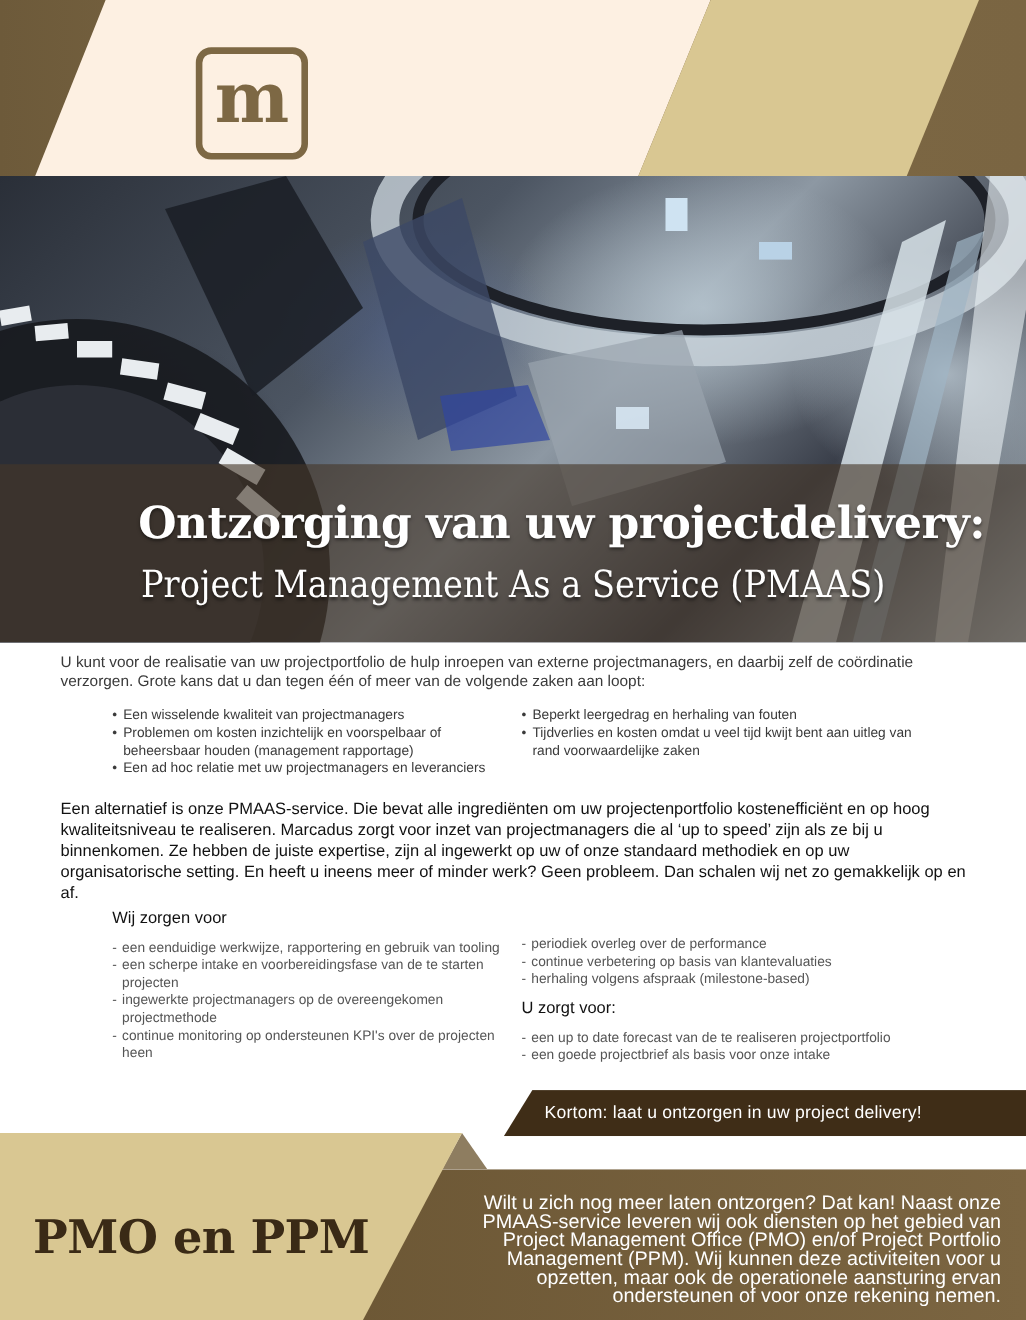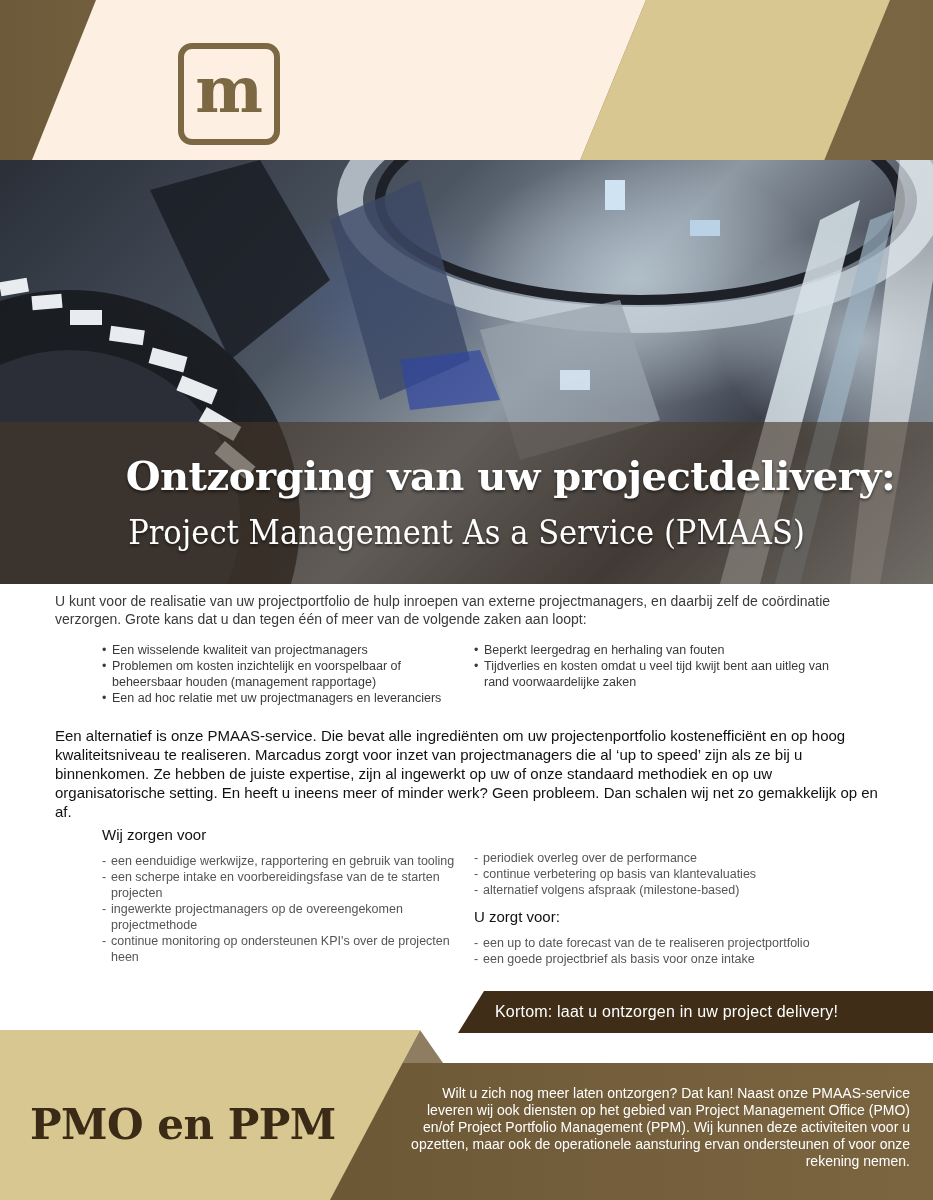--- a/index.html
+++ b/index.html
@@ -53,21 +53,21 @@
   
   .kortom { position: absolute; left: 458px; top: 991px; width: 475px; height: 42px; background: #3f2d17; clip-path: polygon(26px 0, 475px 0, 475px 42px, 0 42px); }
   .kortom-text { position: absolute; left: 495px; top: 1003px; font-size: 16px; color: #ffffff; letter-spacing: 0.2px; }
 
   
   .footer { position: absolute; left: 0; top: 1030px; width: 933px; height: 170px; overflow: hidden; }
   .footer .tan-wide { position: absolute; left: 0; top: 0; width: 933px; height: 170px; background: #d9c792; clip-path: polygon(0 0, 420px 0, 330px 170px, 0 170px); }
   .footer .brown-wide { position: absolute; left: 0; top: 0; width: 933px; height: 170px; background: linear-gradient(90deg, #4e3d24 0%, #6b5634 25%, #7b6541 100%); clip-path: polygon(402px 33px, 933px 33px, 933px 170px, 322px 170px); }
   .footer .shade-wide { position: absolute; left: 0; top: 0; width: 933px; height: 170px; background: #8e7d60; clip-path: polygon(420px 0, 443px 33px, 402px 33px); }
   .pmo-title { position: absolute; left: 30px; top: 1100px; font-family: "DejaVu Serif", serif; font-weight: bold; font-size: 42px; color: #3a2a16; letter-spacing: -0.5px; }
-  .pmo-text { position: absolute; left: 395px; top: 1085px; width: 515px; text-align: right; font-size: 14px; line-height: 17px; color: #ffffff; }
+  .pmo-text { position: absolute; left: 395px; top: 1085px; width: 515px; text-align: right; font-size: 18px; line-height: 17px; color: #ffffff; }
 </style>
 </head>
 <body>
 
 <div class="header">
   <div class="band-cream"></div>
   <div class="band-tan"></div>
   <div class="logo">
     <div class="logo-mark">
       <span>m</span>
@@ -128,21 +128,21 @@
 <div class="wij-head">Wij zorgen voor</div>
 <ul class="dash-list wij">
   <li>een eenduidige werkwijze, rapportering en gebruik van tooling</li>
   <li>een scherpe intake en voorbereidingsfase van de te starten projecten</li>
   <li>ingewerkte projectmanagers op de overeengekomen projectmethode</li>
   <li>continue monitoring op ondersteunen KPI's over de projecten heen</li>
 </ul>
 <ul class="dash-list wij2">
   <li>periodiek overleg over de performance</li>
   <li>continue verbetering op basis van klantevaluaties</li>
-  <li>alternatief volgens afspraak (milestone-based)</li>
+  <li>herhaling volgens afspraak (milestone-based)</li>
 </ul>
 
 <div class="u-head">U zorgt voor:</div>
 <ul class="dash-list u">
   <li>een up to date forecast van de te realiseren projectportfolio</li>
   <li>een goede projectbrief als basis voor onze intake</li>
 </ul>
 
 <div class="kortom"></div>
 <div class="kortom-text">Kortom: laat u ontzorgen in uw project delivery!</div>

